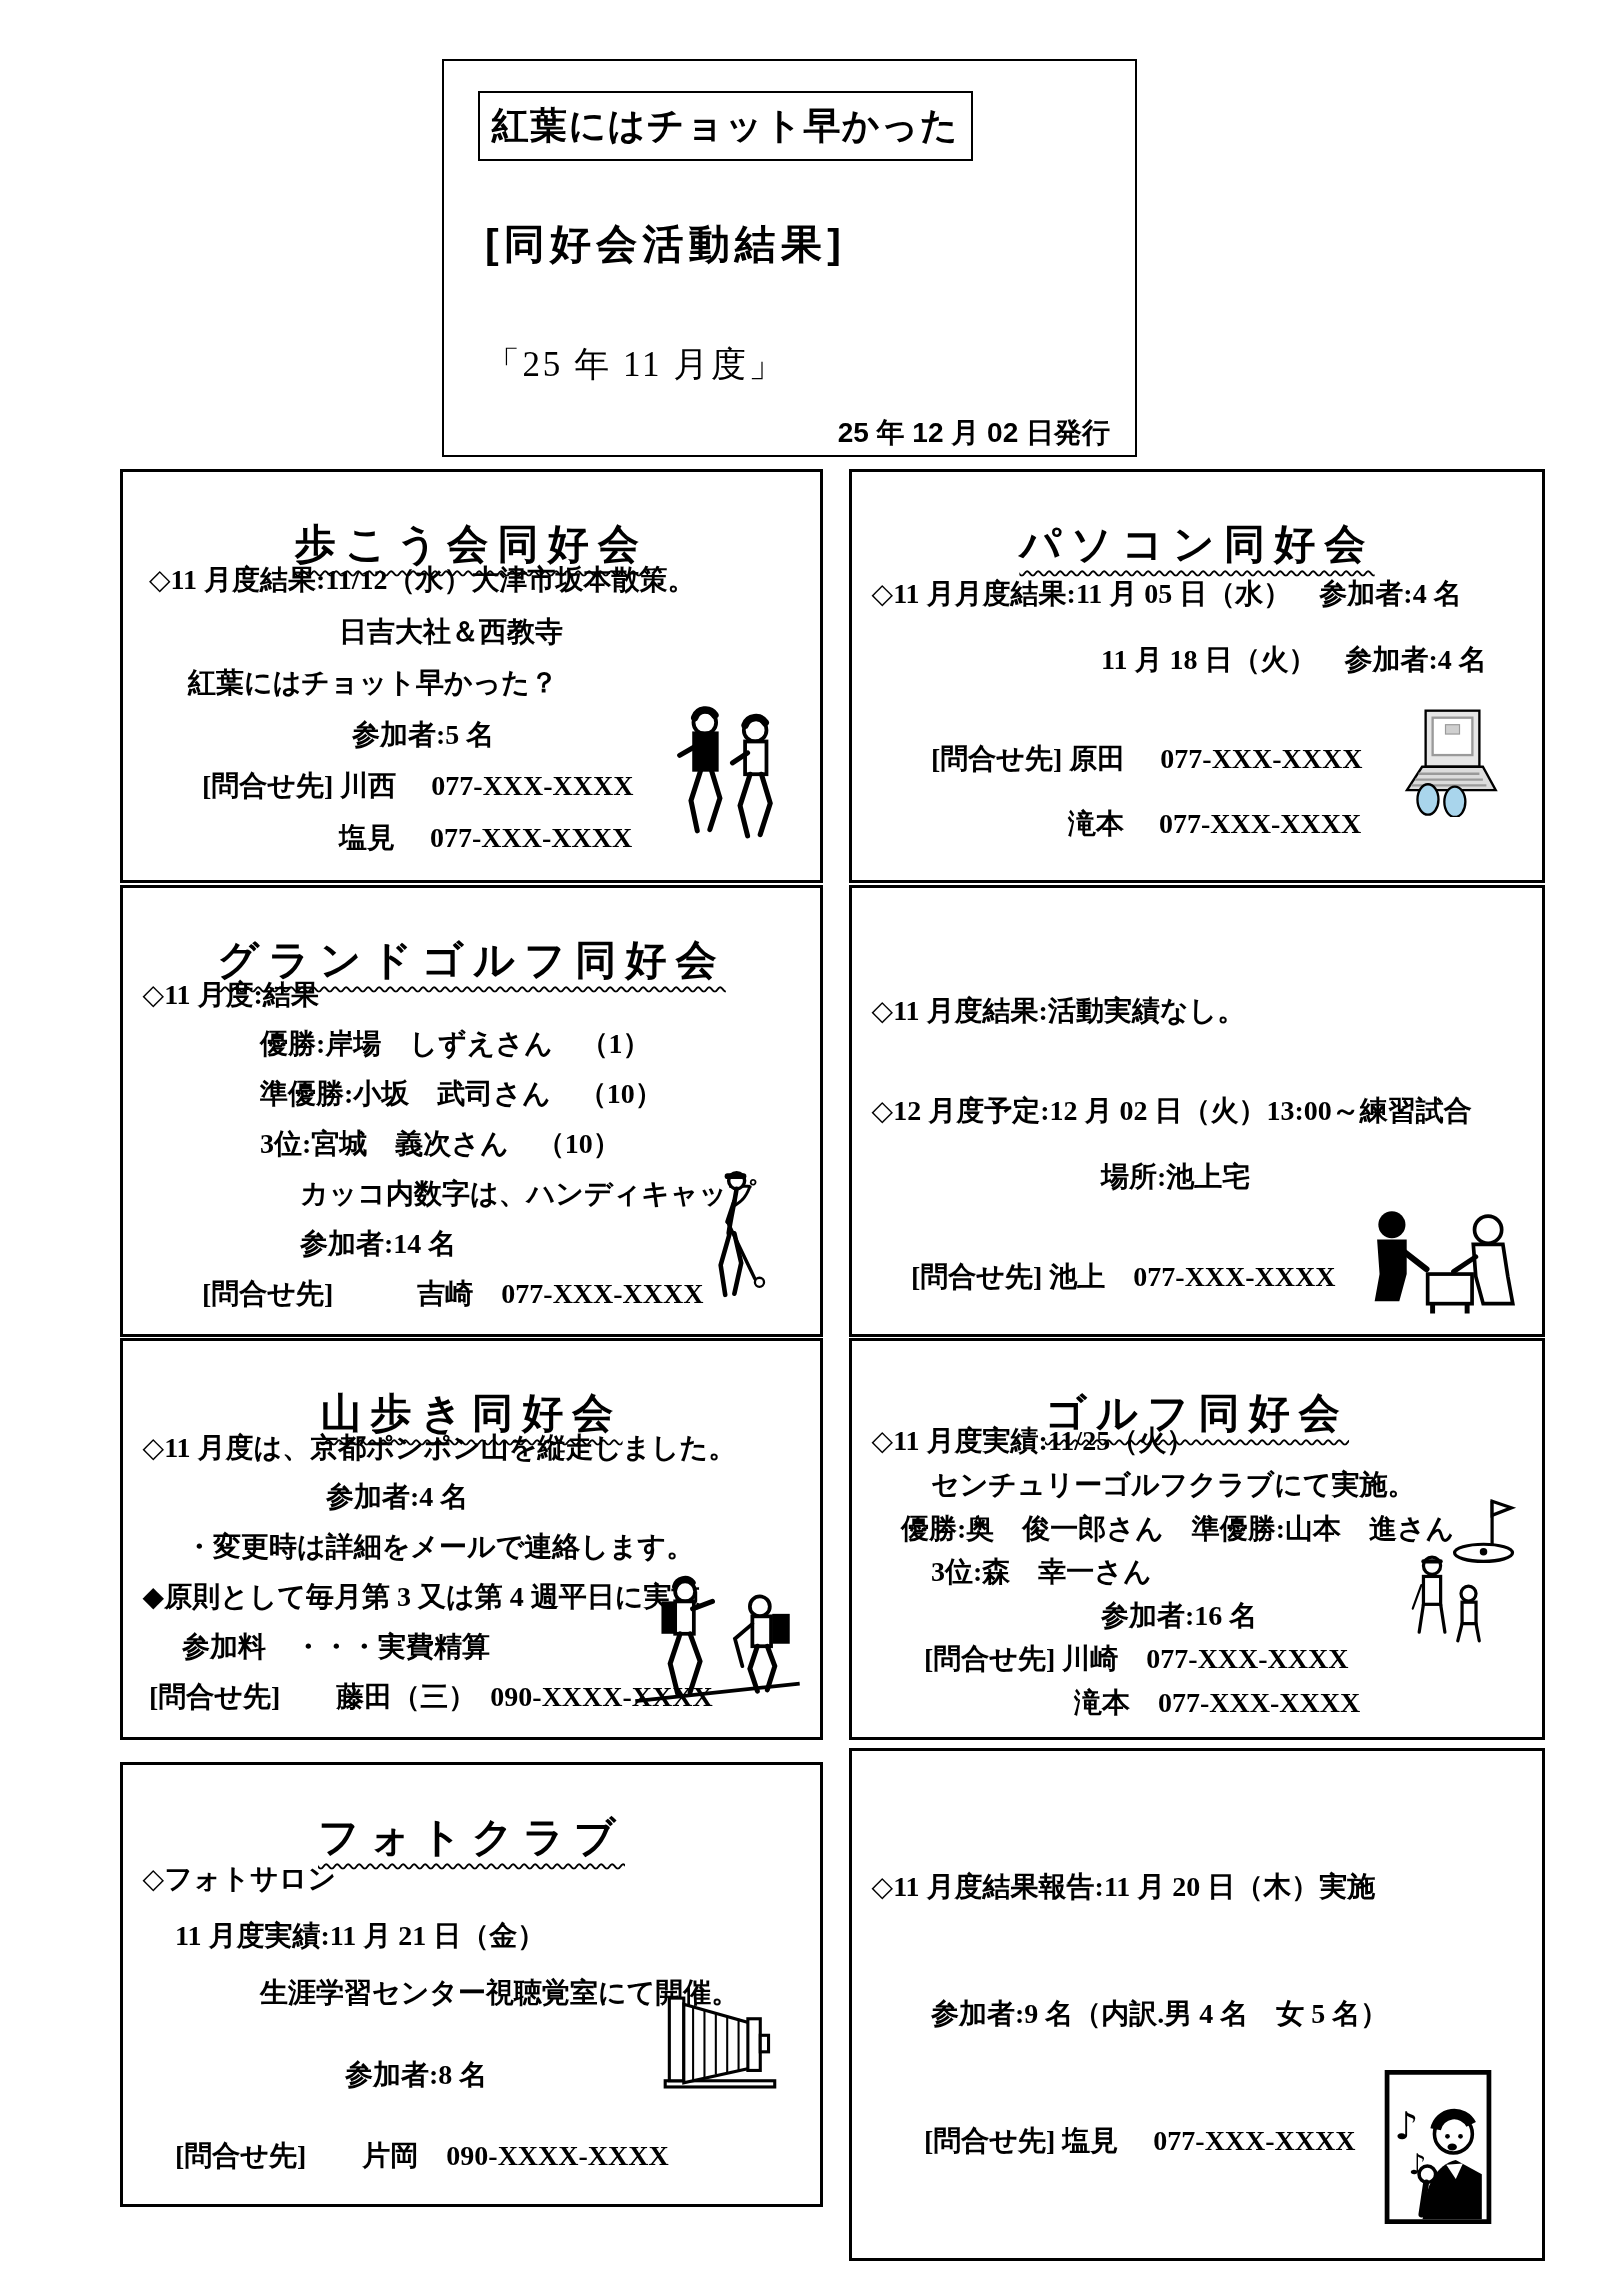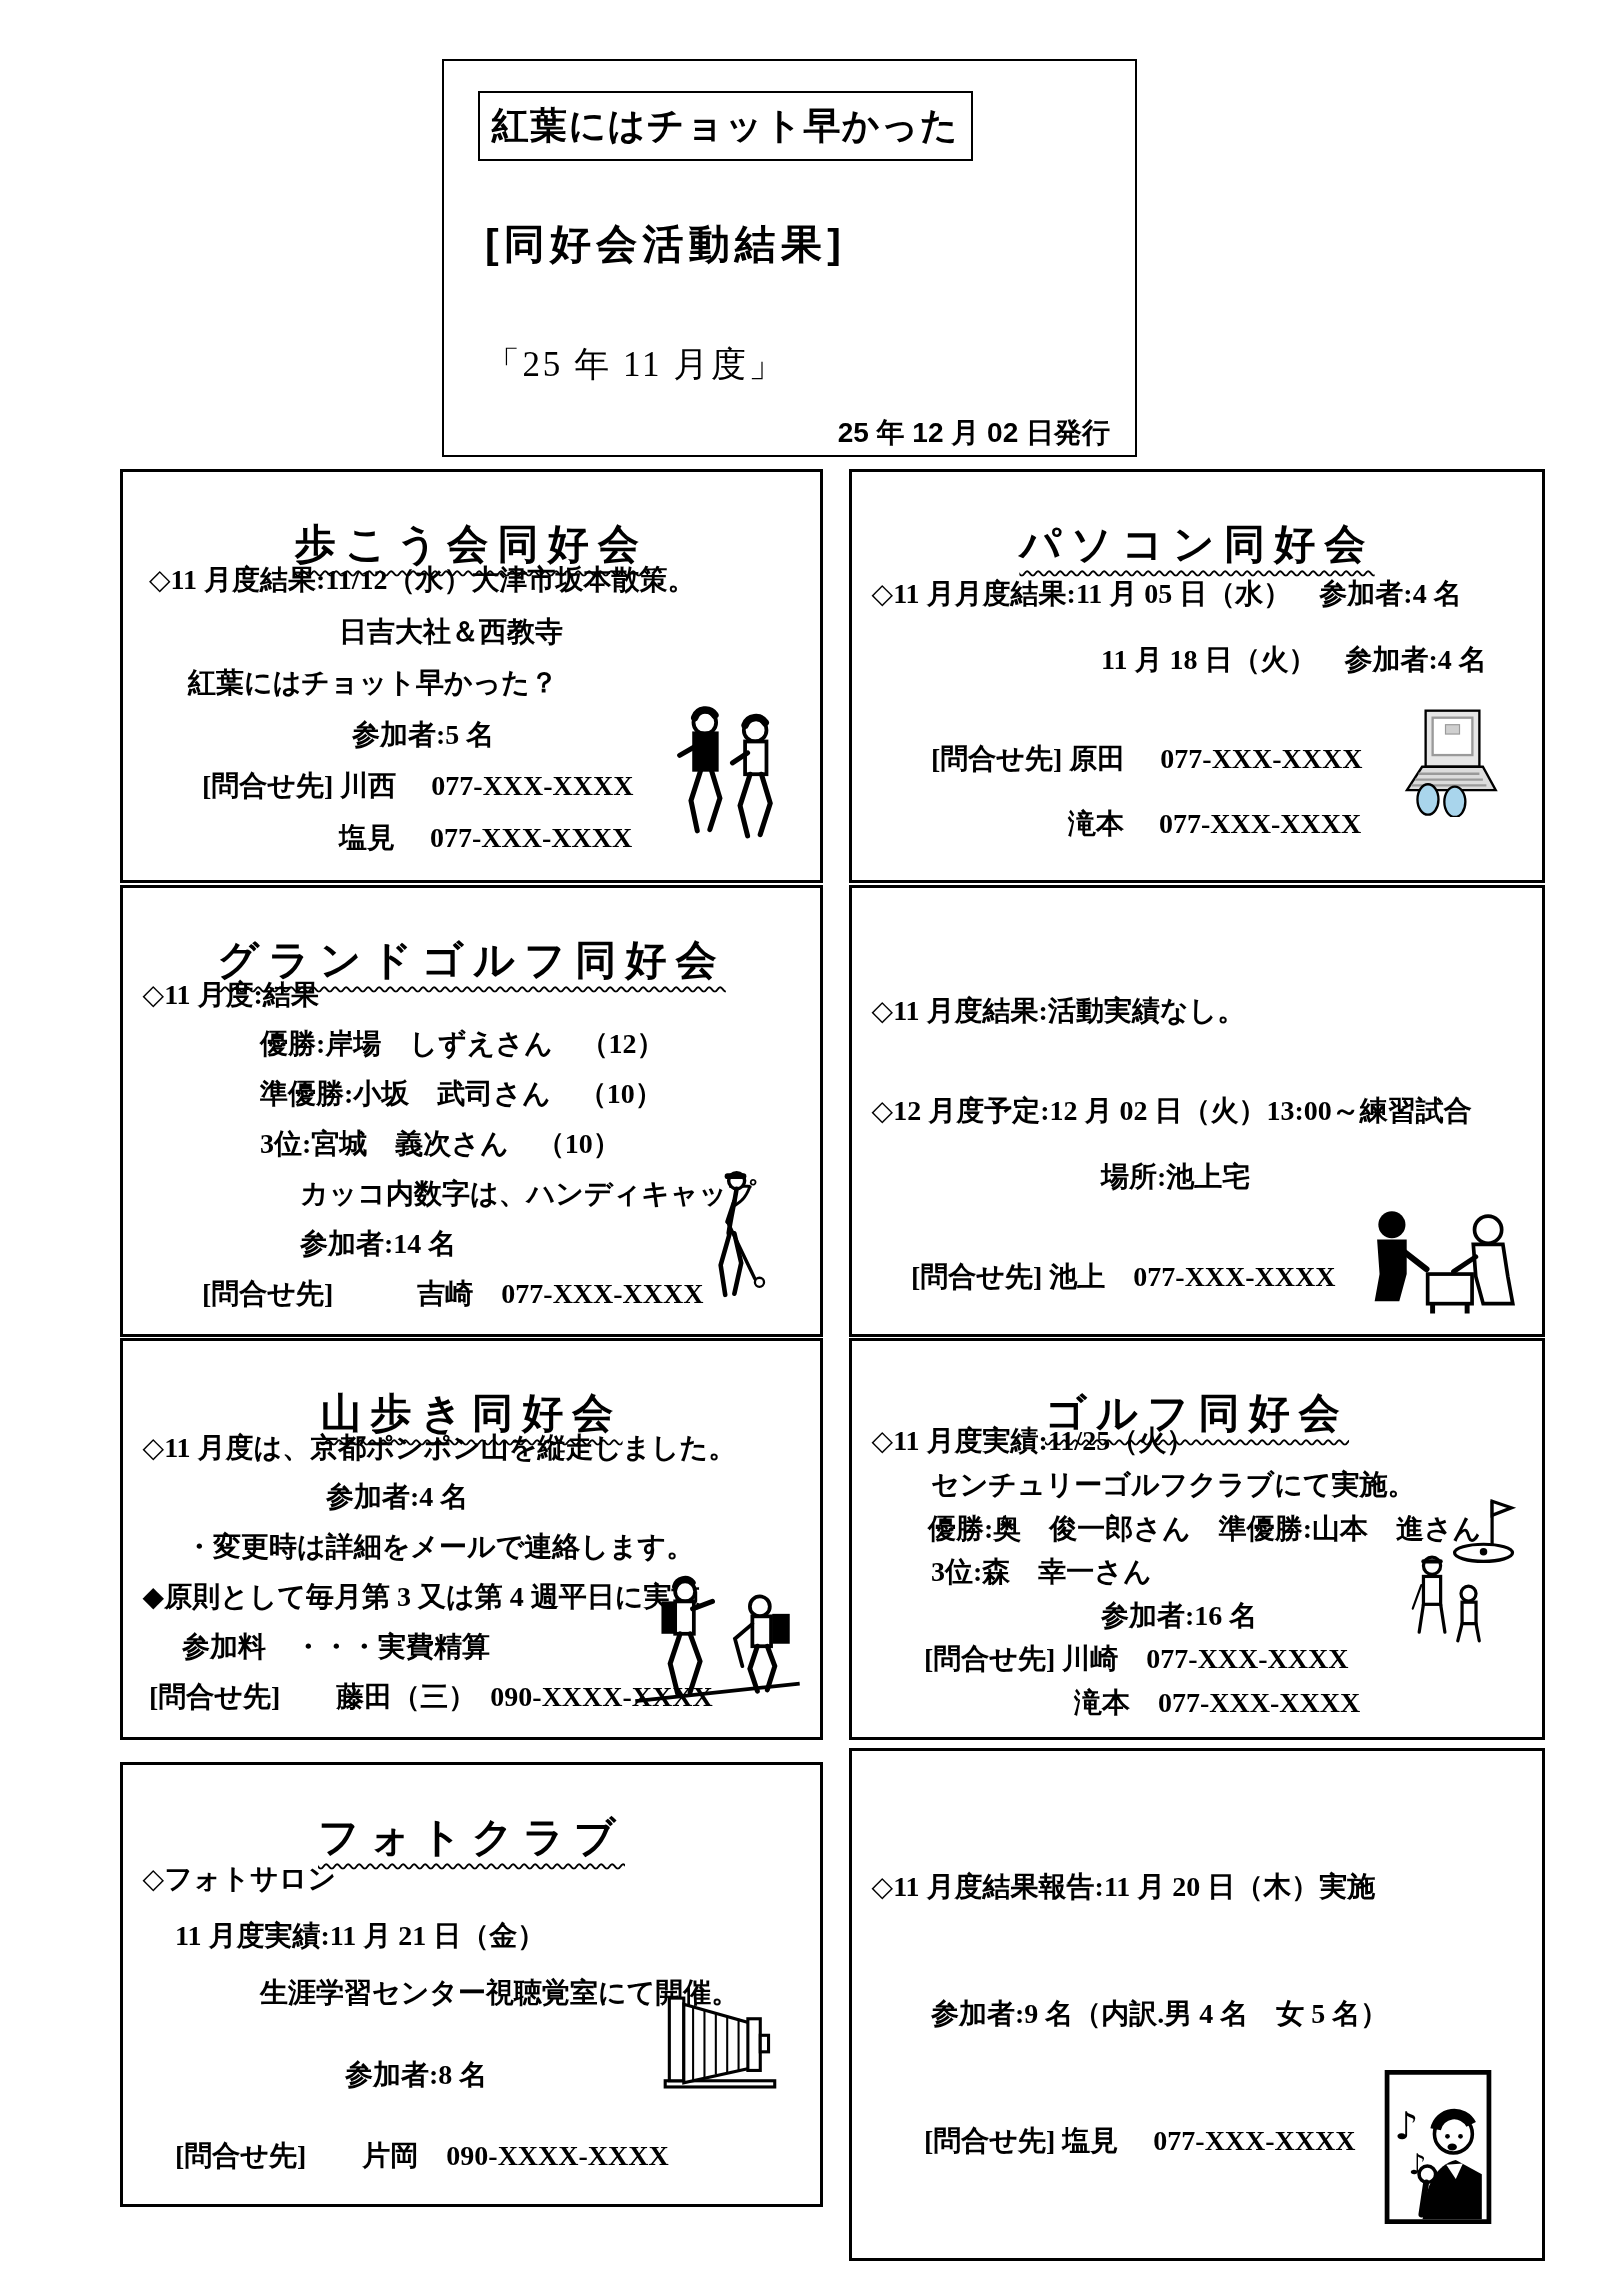--- a/index.html
+++ b/index.html
@@ -109,21 +109,21 @@
       <path d="M24,58 h52 M21,63 h58 M18,68 h64" stroke="#9a9a9a" stroke-width="2"></path>
       <ellipse cx="32" cy="80" rx="9" ry="13" fill="#a9d5ec" stroke="#000" stroke-width="2"></ellipse>
       <ellipse cx="55" cy="82" rx="9" ry="13" fill="#a9d5ec" stroke="#000" stroke-width="2"></ellipse>
     </svg>
   </section>
 
   <section class="club b3">
     <h2 class="club-title"><span>グランドゴルフ同好会</span></h2>
     <div class="lines">
         <div class="line" style="padding-left: 19.6px;">◇11 月度:結果</div>
-        <div class="line" style="padding-left: 137px;">優勝:岸場　しずえさん　（12）</div>
+        <div class="line" style="padding-left: 137px;">優勝:岸場　しずえさん　（1）</div>
         <div class="line" style="padding-left: 137px;">準優勝:小坂　武司さん　（10）</div>
         <div class="line" style="padding-left: 137px;">3位:宮城　義次さん　（10）</div>
         <div class="line" style="padding-left: 177px;">カッコ内数字は、ハンディキャップ</div>
         <div class="line" style="padding-left: 177px;">参加者:14 名</div>
         <div class="line" style="padding-left: 79px;">[問合せ先]　　　吉崎　077-XXX-XXXX</div>
       </div>
     <svg class="clipart" viewBox="0 0 70 120">
       <g stroke="#000" fill="none" stroke-width="4" stroke-linecap="round">
         <circle cx="36" cy="12" r="7" fill="#fff" stroke-width="3"></circle>
         <path d="M28,8 h14" stroke-width="5"></path>
@@ -186,21 +186,21 @@
         <path d="M110,58 L116,74 L110,93"></path>
       </g>
     </svg>
   </section>
 
   <section class="club b6">
     <h2 class="club-title"><span>ゴルフ同好会</span></h2>
     <div class="lines">
         <div class="line" style="padding-left: 19.6px;">◇11 月度実績:11/25（火）</div>
         <div class="line" style="padding-left: 79px;">センチュリーゴルフクラブにて実施。</div>
-        <div class="line" style="padding-left: 76px;">優勝:奥　俊一郎さん　準優勝:山本　進さん</div>
+        <div class="line" style="padding-left: 49px;">優勝:奥　俊一郎さん　準優勝:山本　進さん</div>
         <div class="line" style="padding-left: 79px;">3位:森　幸一さん</div>
         <div class="line" style="padding-left: 249px;">参加者:16 名</div>
         <div class="line" style="padding-left: 72px;">[問合せ先] 川崎　077-XXX-XXXX</div>
         <div class="line" style="padding-left: 222px;">滝本　077-XXX-XXXX</div>
       </div>
     <svg class="clipart" viewBox="0 0 110 140">
       <g stroke="#000" fill="none" stroke-width="3" stroke-linecap="round">
         <path d="M84,6 L84,48"></path>
         <polygon points="84,6 102,12 84,19" fill="#fff"></polygon>
         <ellipse cx="76" cy="54" rx="27" ry="8" fill="#fff"></ellipse>

